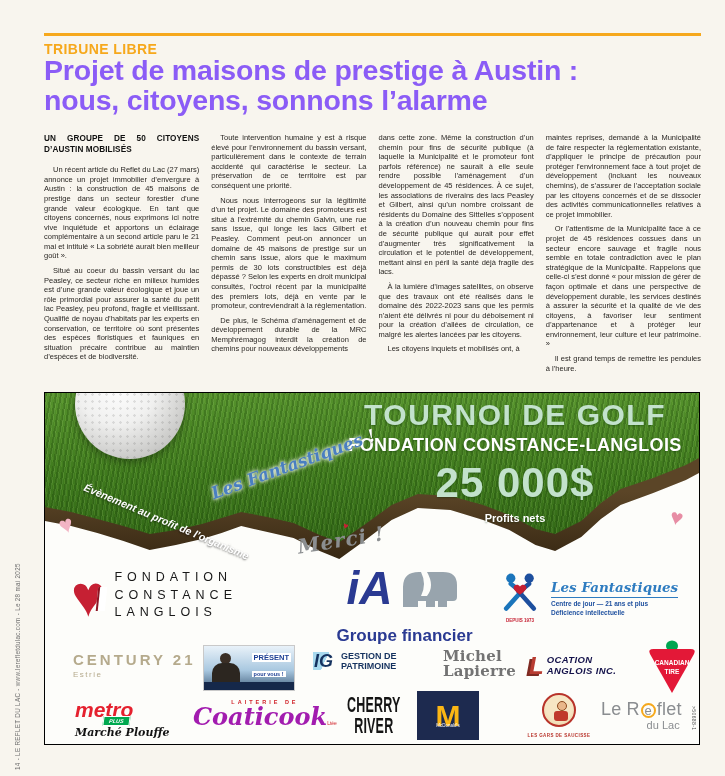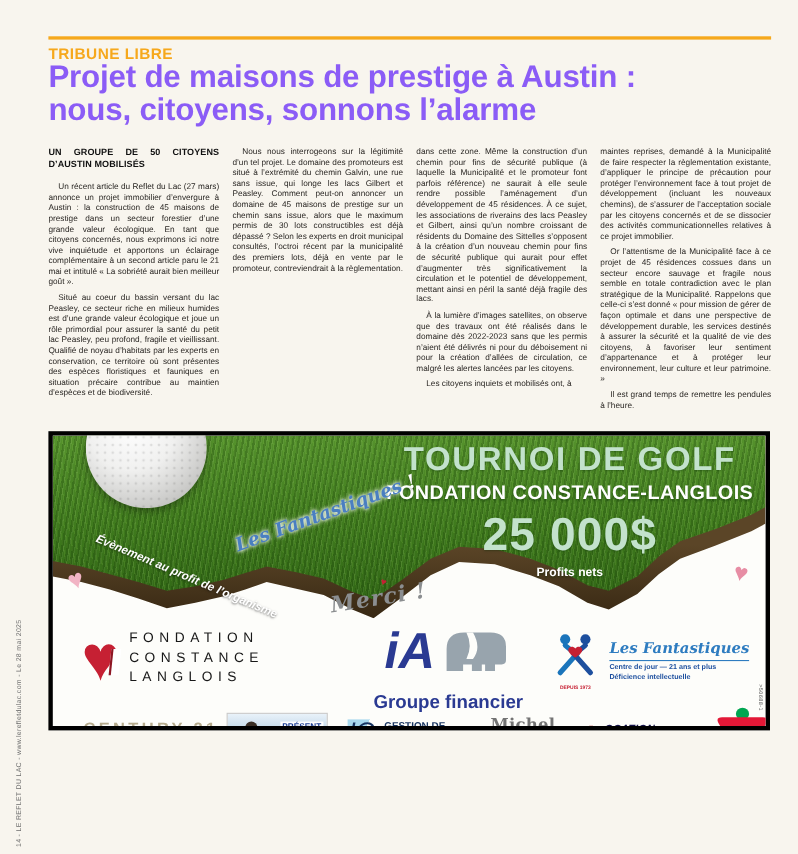--- a/index.html
+++ b/index.html
@@ -25,21 +25,21 @@
   .headline { position:absolute; left:44px; top:55px; width:640px; font-size:28.5px; line-height:1.07; font-weight:700; color:#8b5cf6; letter-spacing:-0.2px; }
 
   
   .columns { position:absolute; left:44px; top:133px; width:657px; height:258px; display:flex; gap:12px; }
   .col { flex:1; font-size:7.5px; line-height:1.28; text-align:justify; color:#2a2724; }
   .col p { margin:0 0 5px 0; text-indent:9px; hyphens:auto; }
   .col p.cont { text-indent:0; }
   .byline { font-size:8.2px; font-weight:700; line-height:1.35; margin-bottom:10px; letter-spacing:.1px; color:#111; }
 
   
-  .ad { position:absolute; left:44px; top:392px; width:656px; height:272px; border:4px solid #000000; background:#fdfdfa; overflow:hidden; }
+  .ad { position:absolute; left:44px; top:392px; width:656px; height:353px; border:1px solid #000000; background:#fdfdfa; overflow:hidden; }
 
   .dirt {
     position:absolute; left:0; top:0; right:0; height:180px;
     background:linear-gradient(180deg,#5b4527 55%,#30220f 100%);
     clip-path:polygon(0 0,100% 0,100% 80px,98% 87px,93% 100px,88% 112px,85% 126px,82% 144px,78% 158px,75% 152px,71% 137px,67% 127px,62% 117px,57% 115px,53% 127px,49% 147px,45% 166px,42% 158px,38% 145px,34% 139px,30% 133px,27% 140px,24% 146px,20% 152px,16% 157px,12% 148px,8% 140px,4% 133px,0 128px);
   }
   .grass {
     position:absolute; left:0; top:0; right:0; height:165px;
     background:
       repeating-linear-gradient(100deg, rgba(10,40,0,0.20) 0 2px, rgba(255,255,255,0.05) 2px 3px, transparent 3px 5px),
@@ -105,21 +105,21 @@
 
   .agent { left:158px; top:252px; width:92px; height:46px; background:linear-gradient(180deg,#e9f2f9 0%,#a9c8e0 55%,#42607e 100%); border:1px solid #c9c9c9; overflow:hidden; }
   .agent-head { position:absolute; left:16px; top:7px; width:11px; height:11px; border-radius:50%; background:#3a2e25; }
   .agent-body { position:absolute; left:8px; top:17px; width:28px; height:24px; border-radius:10px 10px 0 0; background:#2c2620; }
   .agent-label { position:absolute; right:3px; top:7px; text-align:left; }
   .agent-l1 { font-size:7.5px; font-weight:800; color:#1d3f94; background:#fff; padding:0 2px; }
   .agent-l2 { font-size:5.5px; font-weight:700; color:#1d3f94; background:#fff; padding:0 2px; margin-top:1px; display:inline-block; }
   .agent-strip { position:absolute; left:0; right:0; bottom:0; height:8px; background:#15284a; }
 
   .ig { left:268px; top:258px; display:flex; align-items:center; gap:5px; }
-  .ig-mark { font-size:23px; font-weight:400; font-style:italic; color:#15325f; background:linear-gradient(115deg,#a8d9ee 0 52%, transparent 52%); padding:0 3px 0 1px; line-height:1; }
+  .ig-mark { font-size:18px; font-weight:700; font-style:italic; color:#15325f; background:linear-gradient(115deg,#a8d9ee 0 52%, transparent 52%); padding:0 3px 0 1px; line-height:1; }
   .ig-lines { font-size:9px; font-weight:800; color:#15325f; line-height:1.15; }
 
   .michel { left:398px; top:256px; font-family:"DejaVu Serif", serif; font-weight:700; font-size:15px; color:#737373; line-height:1.02; letter-spacing:.2px; }
 
   .loc { left:484px; top:262px; display:flex; align-items:center; gap:3px; }
   .loc-mark { font-size:24px; font-weight:800; font-style:italic; color:#b83c31; line-height:.9; text-shadow:-3px 2px 0 #7e2a22; }
   .loc-lines { font-size:9.5px; font-weight:800; font-style:italic; color:#14124a; line-height:1.15; letter-spacing:.4px; }
 
   .ct { left:602px; top:246px; }
 
@@ -164,21 +164,23 @@
 
   <h1 class="headline"><span>Projet de maisons de prestige à Austin :</span><br><span>nous, citoyens, sonnons l’alarme</span></h1>
 
   <div class="columns">
     <div class="col">
       <div class="byline">UN GROUPE DE 50 CITOYENS D’AUSTIN MOBILISÉS</div>
       <p>Un récent article du Reflet du Lac (27 mars) annonce un projet immobilier d’envergure à Austin : la construction de 45 maisons de prestige dans un secteur forestier d’une grande valeur écologique. En tant que citoyens concernés, nous exprimons ici notre vive inquiétude et apportons un éclairage complémentaire à un second article paru le 21 mai et intitulé « La sobriété aurait bien meilleur goût ».</p>
       <p>Situé au coeur du bassin versant du lac Peasley, ce secteur riche en milieux humides est d’une grande valeur écologique et joue un rôle primordial pour assurer la santé du petit lac Peasley, peu profond, fragile et vieillissant. Qualifié de noyau d’habitats par les experts en conservation, ce territoire où sont présentes des espèces floristiques et fauniques en situation précaire contribue au maintien d’espèces et de biodiversité.</p>
     </div>
     <div class="col">
+      <p>Toute intervention humaine y est à risque élevé pour l’environnement du bassin versant, particulièrement dans le contexte de terrain accidenté qui caractérise le secteur. La préservation de ce territoire est par conséquent une priorité.</p>
       <p>Nous nous interrogeons sur la légitimité d’un tel projet. Le domaine des promoteurs est situé à l’extrémité du chemin Galvin, une rue sans issue, qui longe les lacs Gilbert et Peasley. Comment peut-on annoncer un domaine de 45 maisons de prestige sur un chemin sans issue, alors que le maximum permis de 30 lots constructibles est déjà dépassé ? Selon les experts en droit municipal consultés, l’octroi récent par la municipalité des premiers lots, déjà en vente par le promoteur, contreviendrait à la règlementation.</p>
+      <p>De plus, le Schéma d’aménagement et de développement durable de la MRC Memphrémagog interdit la création de chemins pour nouveaux développements</p>
     </div>
     <div class="col">
       <p class="cont">dans cette zone. Même la construction d’un chemin pour fins de sécurité publique (à laquelle la Municipalité et le promoteur font parfois référence) ne saurait à elle seule rendre possible l’aménagement d’un développement de 45 résidences. À ce sujet, les associations de riverains des lacs Peasley et Gilbert, ainsi qu’un nombre croissant de résidents du Domaine des Sittelles s’opposent à la création d’un nouveau chemin pour fins de sécurité publique qui aurait pour effet d’augmenter très significativement la circulation et le potentiel de développement, mettant ainsi en péril la santé déjà fragile des lacs.</p>
       <p>À la lumière d’images satellites, on observe que des travaux ont été réalisés dans le domaine dès 2022-2023 sans que les permis n’aient été délivrés ni pour du déboisement ni pour la création d’allées de circulation, ce malgré les alertes lancées par les citoyens.</p>
       <p>Les citoyens inquiets et mobilisés ont, à</p>
     </div>
     <div class="col">
       <p class="cont">maintes reprises, demandé à la Municipalité de faire respecter la règlementation existante, d’appliquer le principe de précaution pour protéger l’environnement face à tout projet de développement (incluant les nouveaux chemins), de s’assurer de l’acceptation sociale par les citoyens concernés et de se dissocier des activités communicationnelles relatives à ce projet immobilier.</p>
       <p>Or l’attentisme de la Municipalité face à ce projet de 45 résidences cossues dans un secteur encore sauvage et fragile nous semble en totale contradiction avec le plan stratégique de la Municipalité. Rappelons que celle-ci s’est donné « pour mission de gérer de façon optimale et dans une perspective de développement durable, les services destinés à assurer la sécurité et la qualité de vie des citoyens, à favoriser leur sentiment d’appartenance et à protéger leur environnement, leur culture et leur patrimoine. »</p>
       <p>Il est grand temps de remettre les pendules à l’heure.</p>

